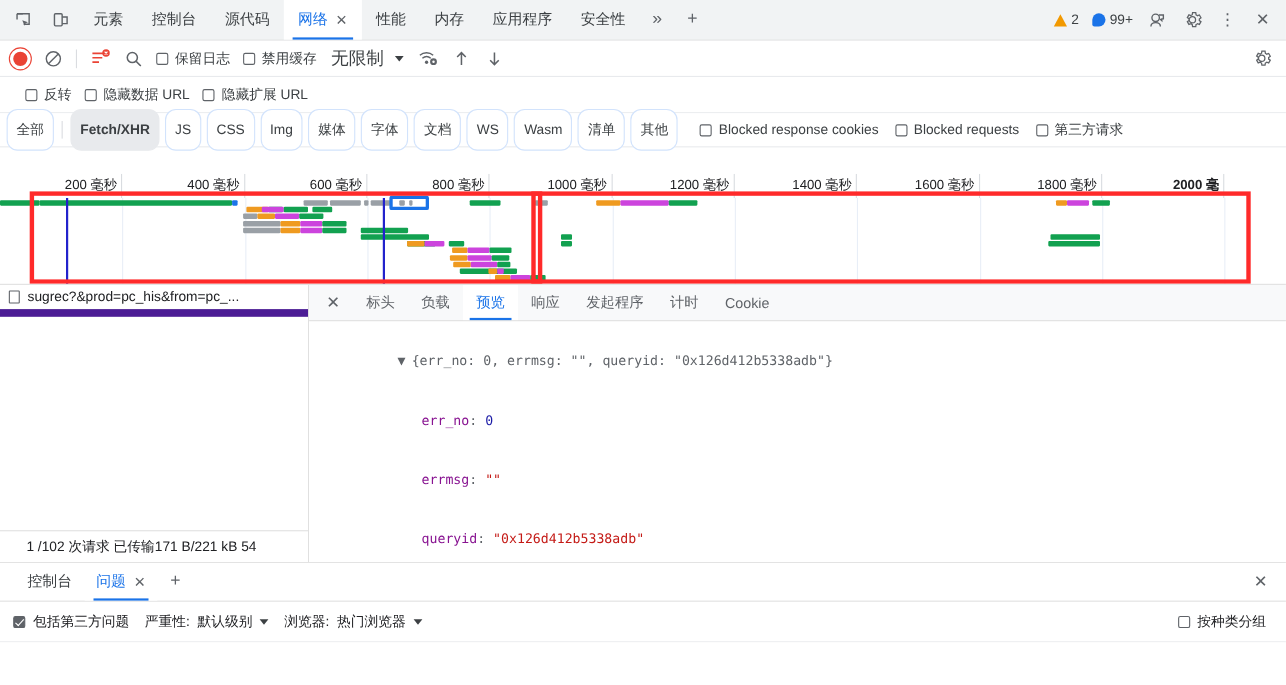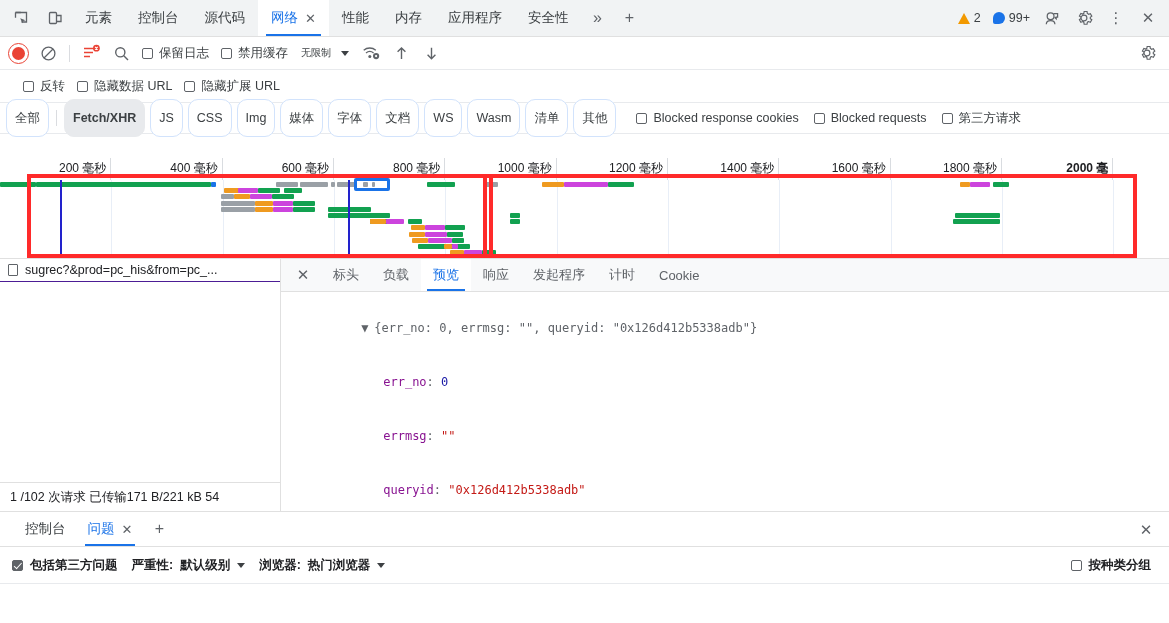--- a/index.html
+++ b/index.html
@@ -44,21 +44,21 @@
     background:#fff;border-bottom:1px solid #e8eaed;padding:0 4px;
   }
   .tb-btn{width:28px;height:26px;display:flex;align-items:center;justify-content:center;cursor:pointer;border-radius:3px;}
   .record-dot{width:13px;height:13px;border-radius:50%;background:#ea4335;border:2px solid #ea4335;box-sizing:border-box;}
   .record-ring{width:19px;height:19px;border-radius:50%;border:1.6px solid #ea4335;display:flex;align-items:center;justify-content:center;}
   .sep{width:1px;height:17px;background:#dadce0;margin:0 5px;}
   .cbx{width:11px;height:11px;border:1.3px solid #5f6368;border-radius:2px;box-sizing:border-box;display:inline-block;background:#fff;flex:none;}
   .cbx.checked{background:#5f6368;position:relative;border-color:#5f6368;}
   .cbx.checked::after{content:"";position:absolute;left:3px;top:0.5px;width:3px;height:6.5px;border:solid #fff;border-width:0 1.6px 1.6px 0;transform:rotate(42deg);}
   .cb-lab{display:flex;align-items:center;gap:6px;font-size:12.5px;color:#3c4043;cursor:pointer;padding:0 5px;white-space:nowrap;}
-  .throttle{display:flex;align-items:center;gap:10px;font-size:10px;color:#3c4043;cursor:pointer;padding:0 6px;white-space:nowrap;}
+  .throttle{display:flex;align-items:center;gap:10px;font-size:16px;color:#3c4043;cursor:pointer;padding:0 6px;white-space:nowrap;}
   .caret{width:0;height:0;border-left:4.5px solid transparent;border-right:4.5px solid transparent;border-top:5px solid #3c4043;}
   .tb-right{margin-left:auto;display:flex;align-items:center;padding-right:4px;}
 
   
   .filterrow{
     height:32px;min-height:32px;display:flex;align-items:center;gap:2px;
     background:#fff;border-bottom:1px solid #e8eaed;padding:0 6px;
   }
   .filter-input{
     width:205px;height:20px;border:1px solid #c4c7c5;border-radius:11px;
@@ -93,23 +93,23 @@
   .bar{position:absolute;height:5px;border-radius:1px;}
   .sel-rect{position:absolute;border:4px solid #ff2a2a;box-sizing:border-box;pointer-events:none;}
   .vline{position:absolute;top:0;bottom:0;width:2px;}
   .hl-box{position:absolute;border:3px solid #1a73e8;box-sizing:border-box;border-radius:2px;}
 
   
   .middle{flex:1;display:flex;min-height:0;background:#fff;border-bottom:1px solid #e0e0e0;overflow:hidden;}
   .reqpane{width:280px;min-width:280px;display:flex;flex-direction:column;border-right:1px solid #e0e0e0;background:#fff;}
   .req-head{height:24px;min-height:24px;display:flex;align-items:center;padding-left:8px;font-size:12.5px;color:#202124;border-bottom:1px solid #e8eaed;background:#fff;}
   .req-list{flex:1;overflow:hidden;}
-  .req-row{height:22px;display:flex;align-items:center;gap:7px;padding-left:8px;font-size:12.5px;color:#202124;border-bottom:1px solid #4c1d95;cursor:pointer;white-space:nowrap;overflow:hidden;}
+  .req-row{height:22px;display:flex;align-items:center;gap:7px;padding-left:8px;font-size:12.5px;color:#202124;border-bottom:7px solid #4c1d95;cursor:pointer;white-space:nowrap;overflow:hidden;}
   .doc-ico{width:10px;height:12px;border:1.2px solid #5f6368;border-radius:1px;box-sizing:border-box;flex:none;background:#fff;}
-  .req-status{height:28px;min-height:28px;display:flex;align-items:center;gap:7px;padding-left:10px;font-size:12.5px;color:#202124;border-top:1px solid #e0e0e0;white-space:nowrap;overflow:hidden;}
+  .req-status{height:28px;min-height:28px;display:flex;align-items:center;gap:7px;padding-left:24px;font-size:12.5px;color:#202124;border-top:1px solid #e0e0e0;white-space:nowrap;overflow:hidden;}
 
   .detailpane{flex:1;display:flex;flex-direction:column;min-width:0;background:#fff;}
   .detail-tabs{height:32px;min-height:32px;display:flex;align-items:stretch;background:#f8f9fa;border-bottom:1px solid #e0e0e0;padding-left:4px;}
   .dt-close{width:36px;display:flex;align-items:center;justify-content:center;color:#5f6368;cursor:pointer;}
   .dtab{display:flex;align-items:center;padding:0 12px;font-size:13px;color:#5f6368;cursor:pointer;position:relative;white-space:nowrap;}
   .dtab.active{color:#1a73e8;background:#fff;}
   .dtab.active::after{content:"";position:absolute;left:6px;right:6px;bottom:0;height:2px;background:#1a73e8;}
   .preview{flex:1;padding:9px 0 0 8px;font-family:"DejaVu Sans Mono","Liberation Mono",monospace;font-size:12px;overflow:hidden;}
   .pv-line{line-height:18px;white-space:pre;}
   .pv-arrow{color:#5f6368;display:inline-block;width:13px;}
@@ -118,21 +118,21 @@
   .s{color:#c41a16;}
   .p{color:#5f6368;}
   .indent{padding-left:22px;}
 
   
   .drawer{height:111px;min-height:111px;display:flex;flex-direction:column;background:#fff;}
   .drawer-tabs{height:34px;min-height:34px;display:flex;align-items:stretch;background:#fff;border-bottom:1px solid #e0e0e0;padding-left:14px;}
   .drawer-tabs .tab{font-size:13.5px;padding:0 11px;}
   .drawer-right{margin-left:auto;display:flex;align-items:center;padding-right:8px;}
   .issues-bar{height:36px;min-height:36px;display:flex;align-items:center;gap:14px;padding:0 12px;border-bottom:1px solid #e8eaed;}
-  .ib-item{display:flex;align-items:center;gap:7px;font-size:12.5px;color:#202124;cursor:pointer;white-space:nowrap;font-weight:bold;}
+  .ib-item{display:flex;align-items:center;gap:7px;font-size:12.5px;color:#202124;cursor:pointer;white-space:nowrap;}
   .ib-right{margin-left:auto;display:flex;align-items:center;gap:7px;padding-right:6px;justify-content:center;}
   .issues-body{flex:1;background:#fff;}
   .xglyph{font-size:15px;color:#5f6368;line-height:1;}
 </style>
 </head>
 <body>
 
 <div class="devtools">
 
   <div class="tabstrip">

